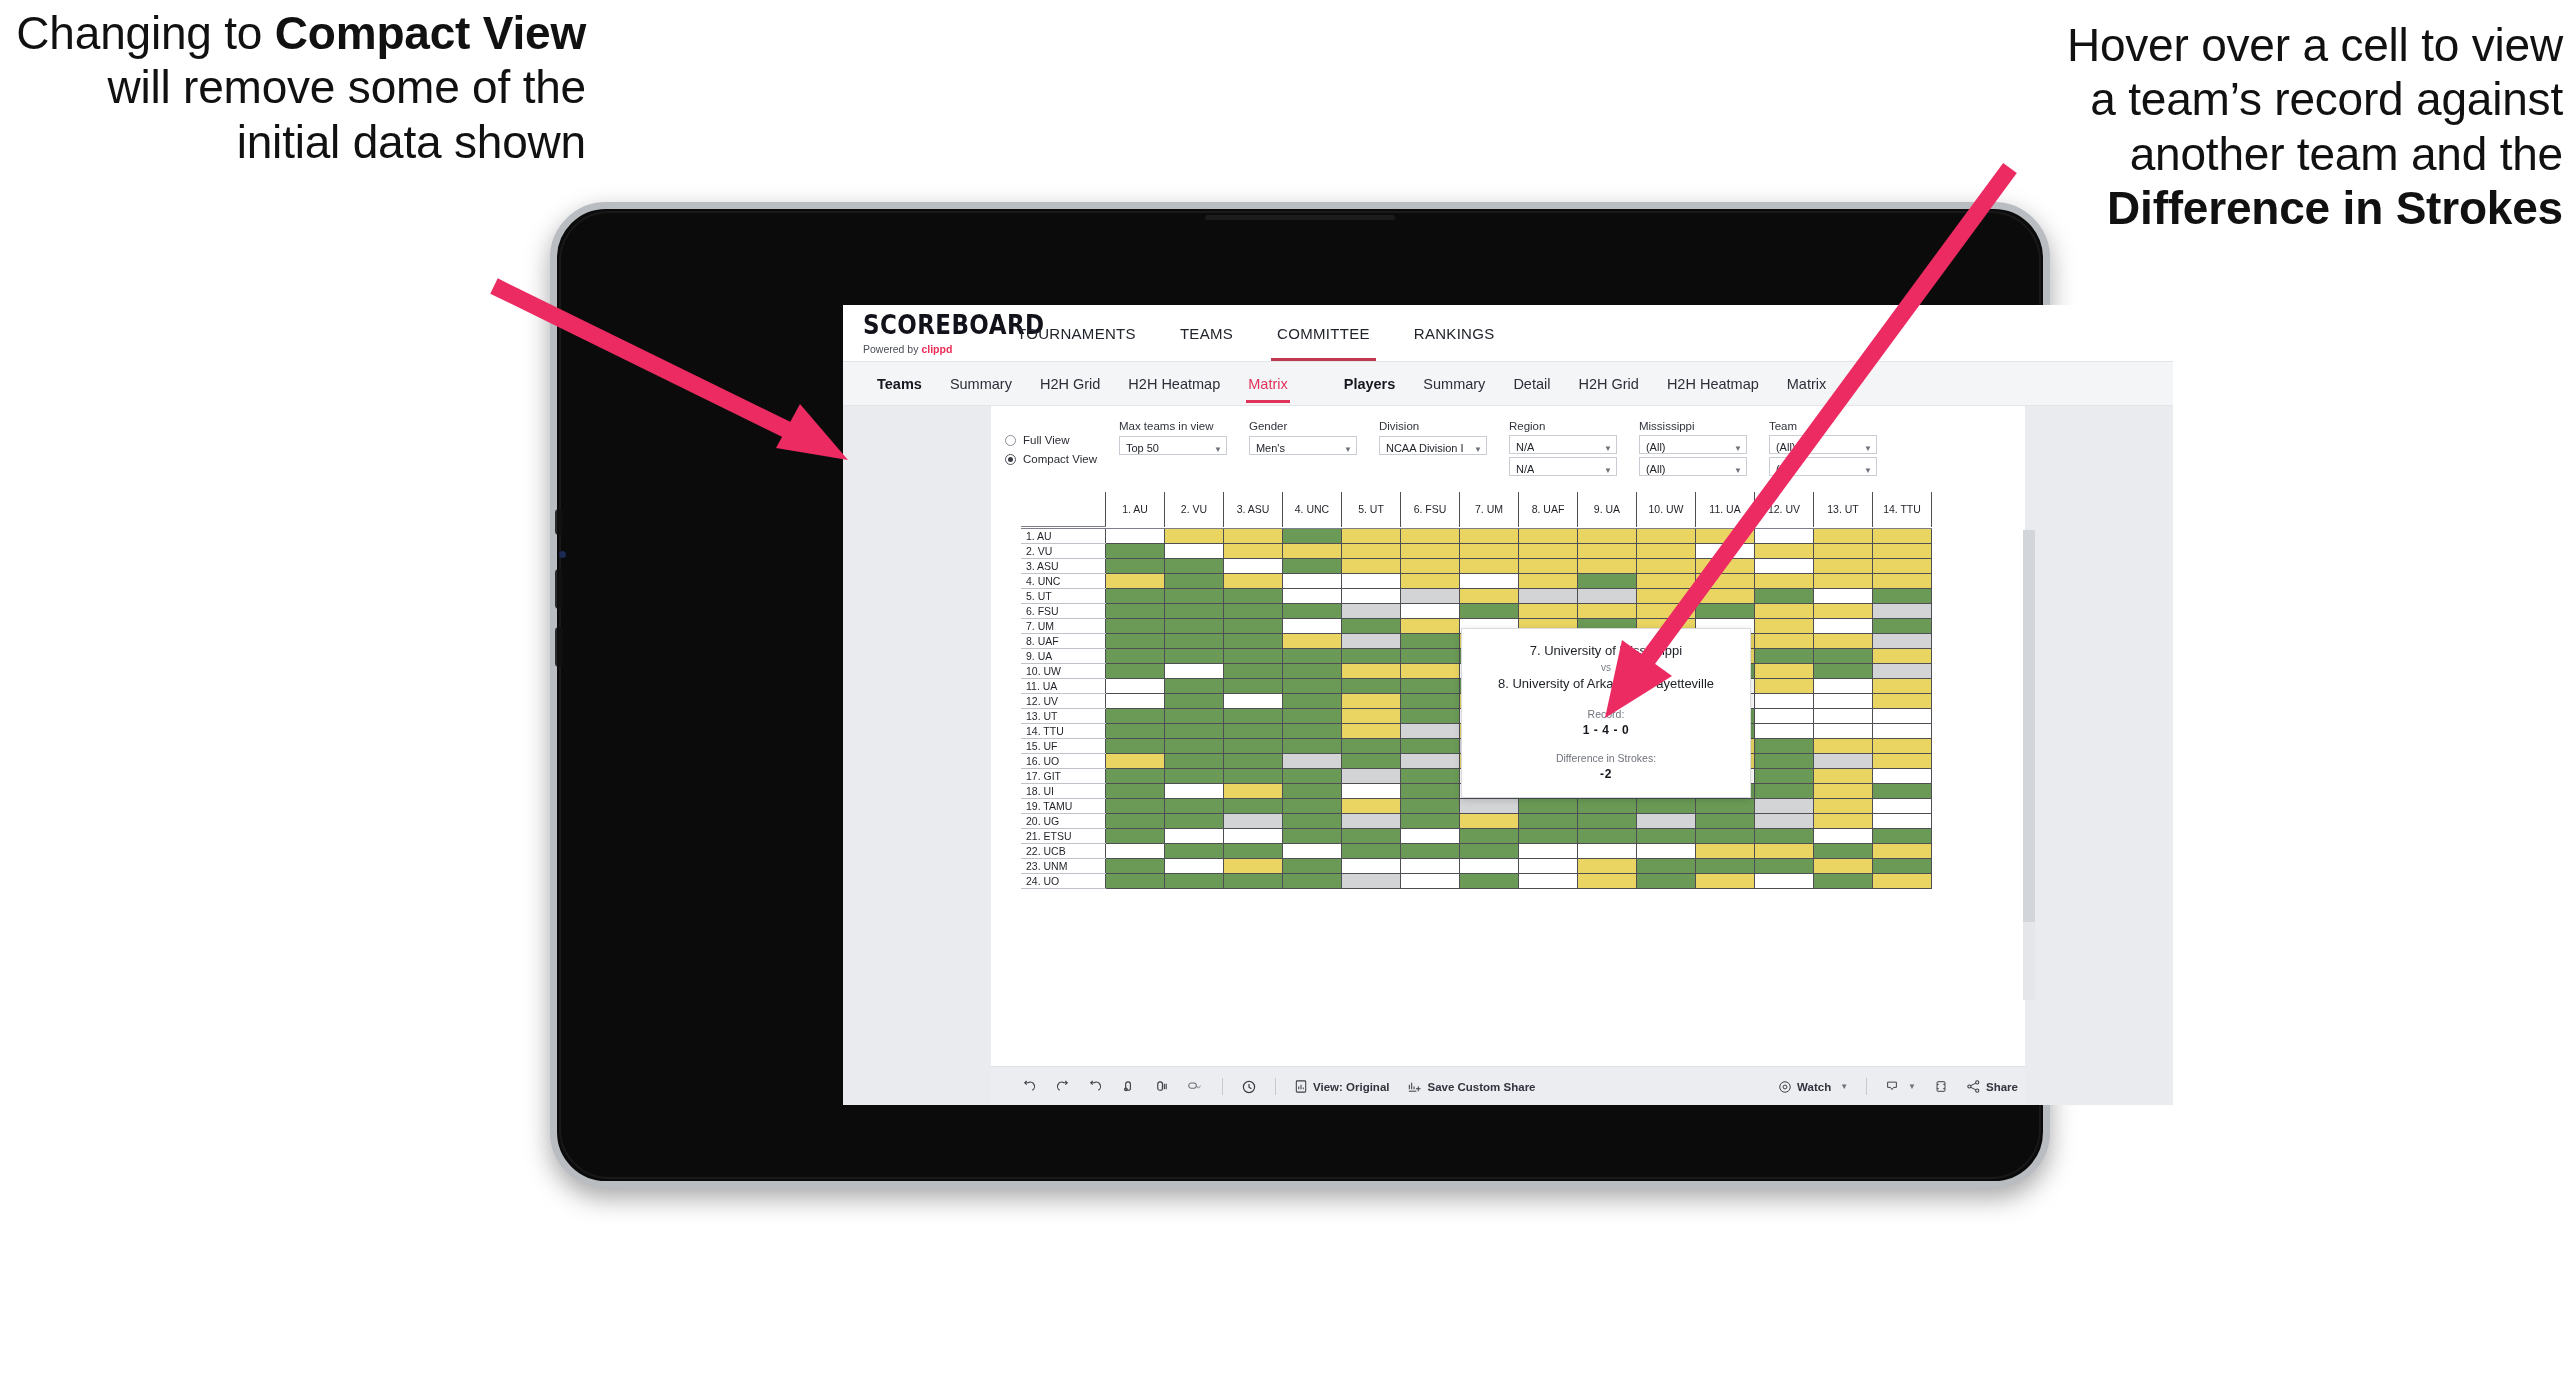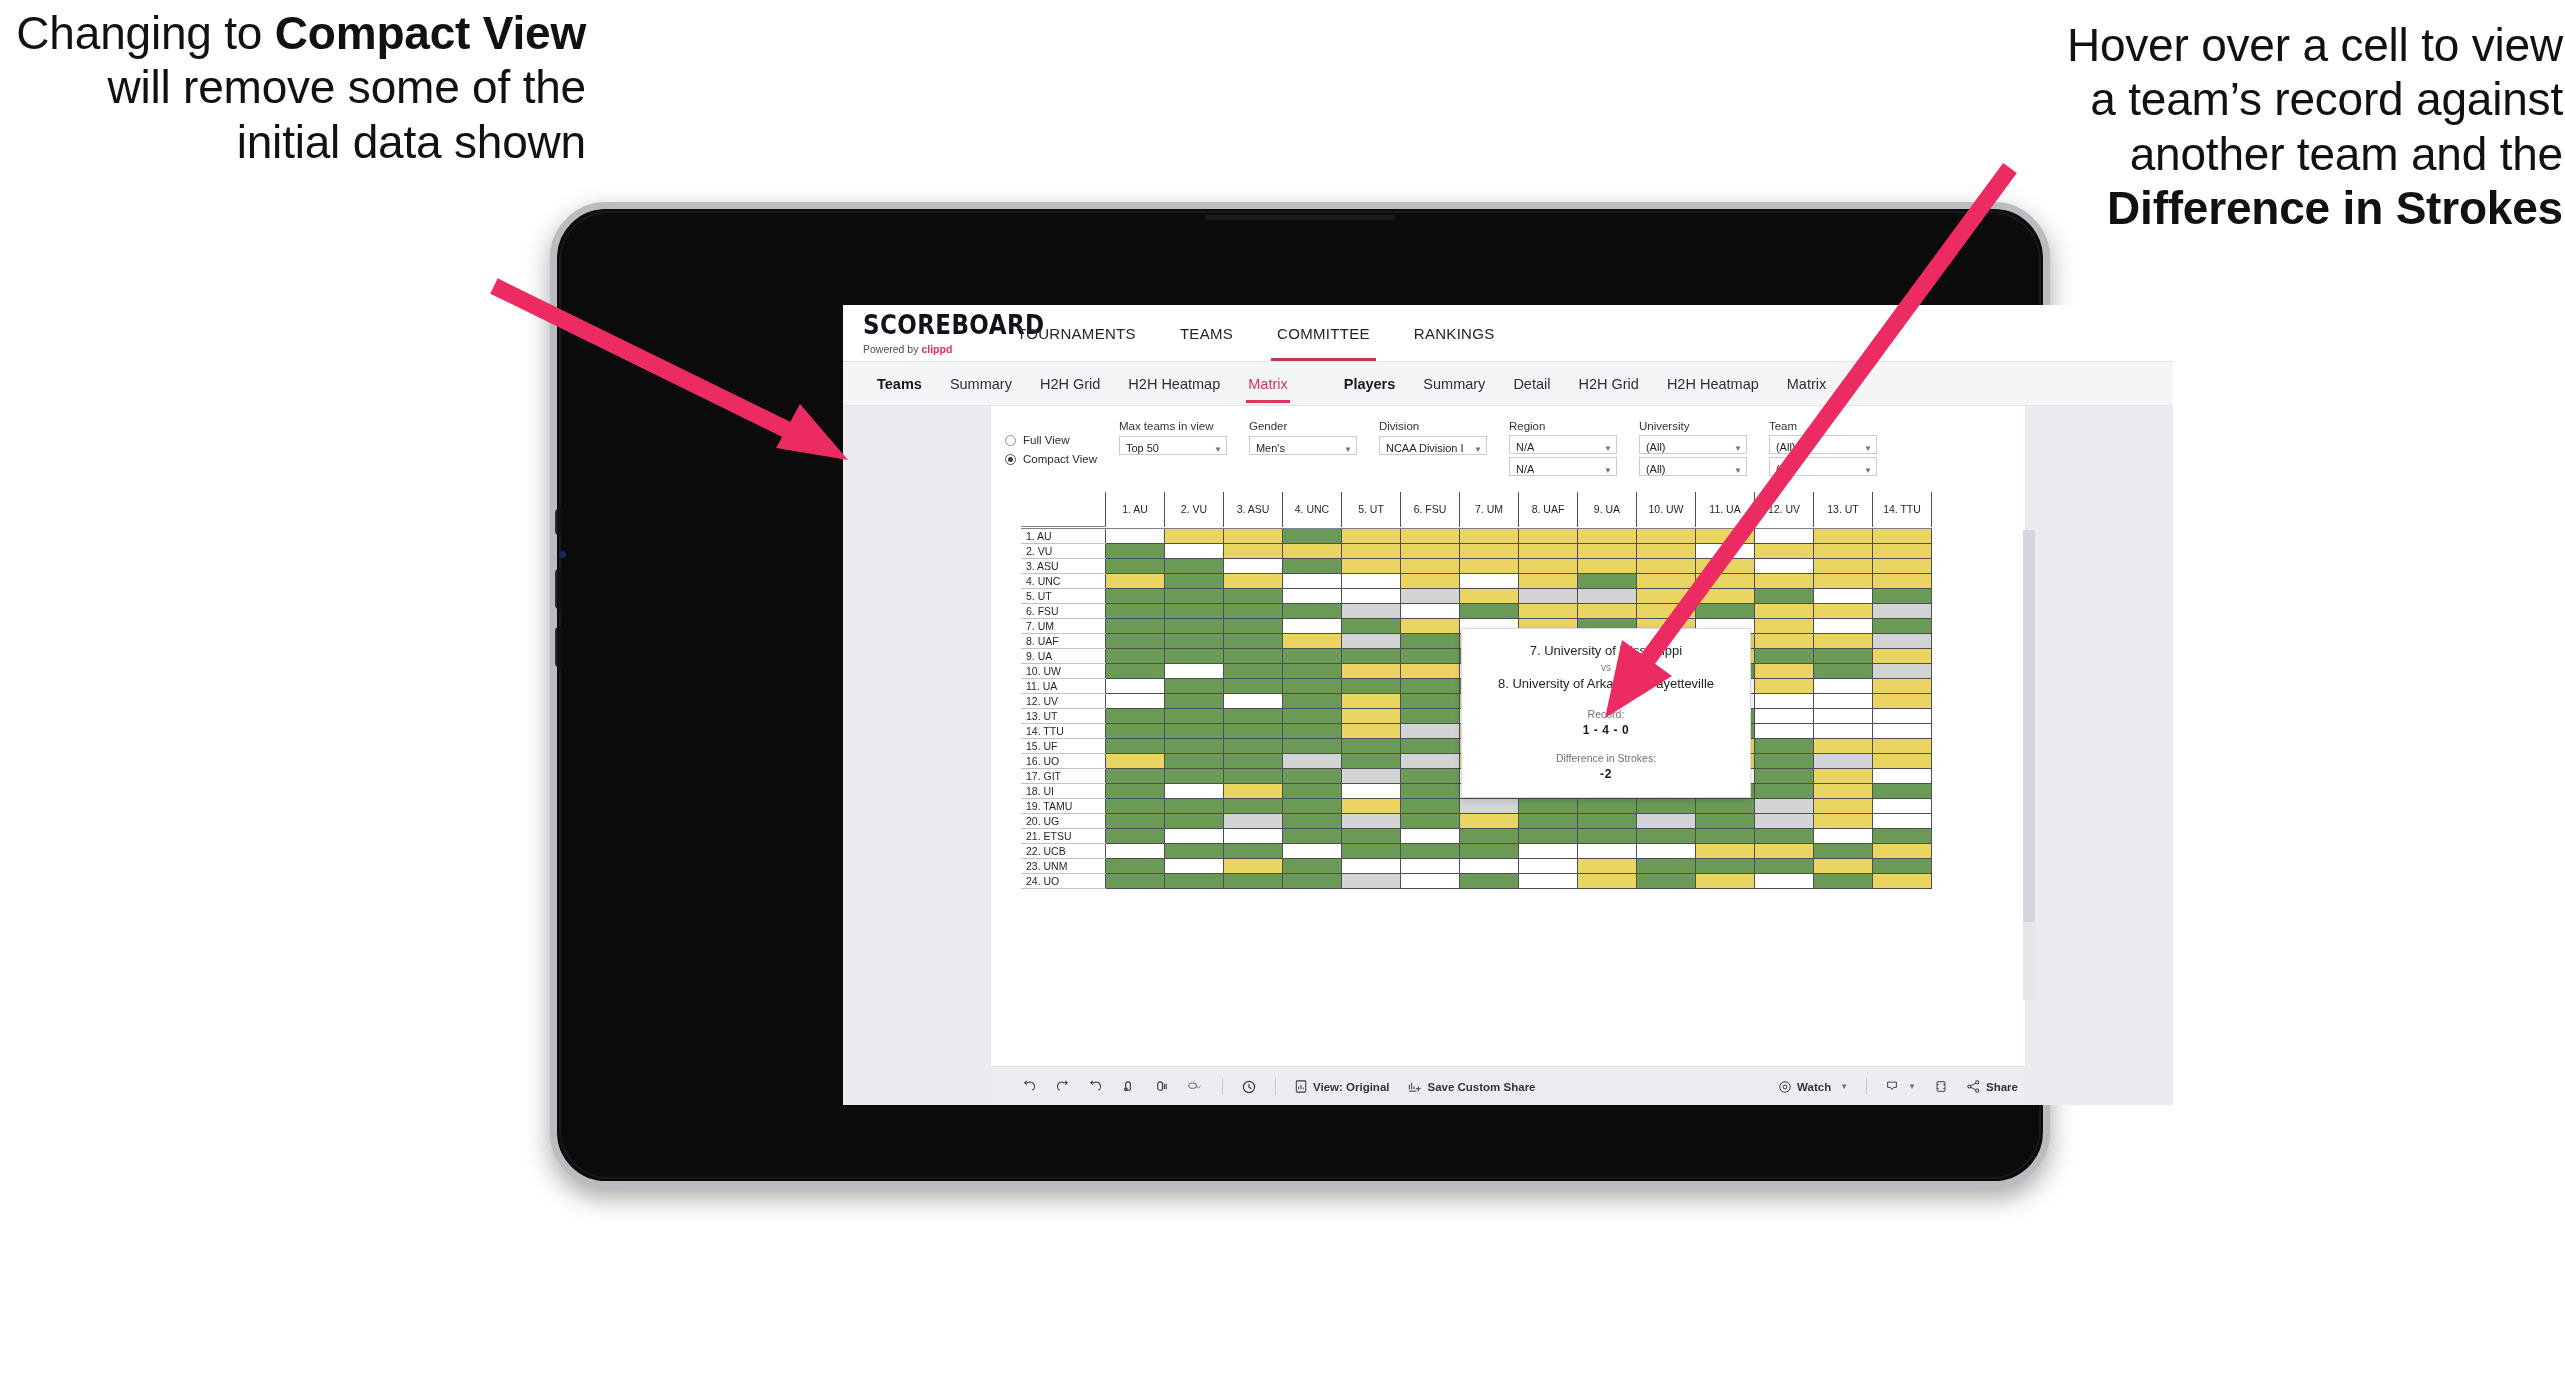--- a/index.html
+++ b/index.html
@@ -242,21 +242,21 @@
               <span class="cap">N/A</span>
               <span class="caret">▼</span>
             </div>
             <div class="fsel">
               <span class="cap">N/A</span>
               <span class="caret">▼</span>
             </div>
           </div>
 
           <div class="fgroup dbl">
-            <div class="flabel">University</div>
+            <div class="flabel">Mississippi</div>
             <div class="fsel">
               <span class="cap">(All)</span>
               <span class="caret">▼</span>
             </div>
             <div class="fsel">
               <span class="cap">(All)</span>
               <span class="caret">▼</span>
             </div>
           </div>
 

